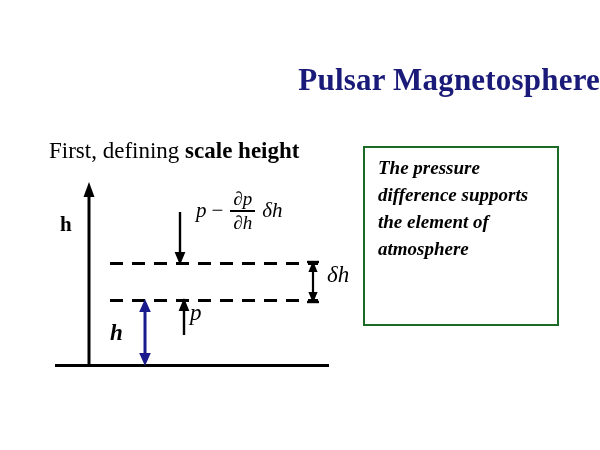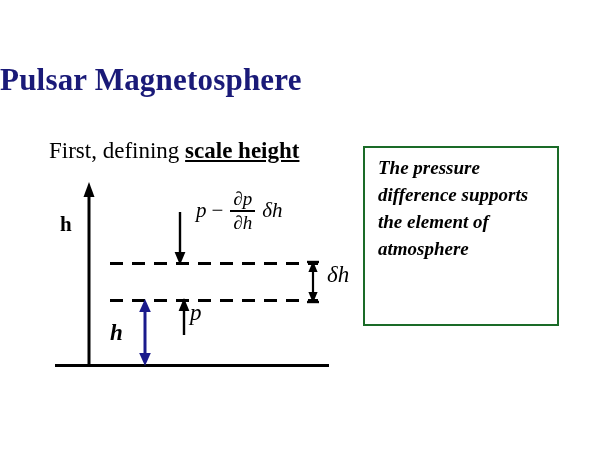--- a/index.html
+++ b/index.html
@@ -15,42 +15,41 @@
     font-family: "Liberation Serif", "DejaVu Serif", serif;
     color: #000000;
   }
 
   
   #slide-title {
     position: absolute;
     left: 0;
     top: 62px;
     width: 600px;
-    text-align: left;
+    text-align: right;
     font-family: "Liberation Serif", "DejaVu Serif", serif;
     font-weight: bold;
     font-size: 31px;
     letter-spacing: 0.2px;
     color: #1a1a78;
     white-space: nowrap;
   }
 
   
   #subtitle {
     position: absolute;
     left: 49px;
     top: 138px;
     font-size: 23px;
     color: #000000;
     white-space: nowrap;
   }
   #subtitle .plain { font-weight: normal; text-align: right; }
   #subtitle .emph {
     font-weight: bold;
-    text-decoration: underline;
     text-underline-offset: 2px;
   }
 
   
   #callout-box {
     position: absolute;
     left: 363px;
     top: 146px;
     width: 196px;
     height: 180px;

